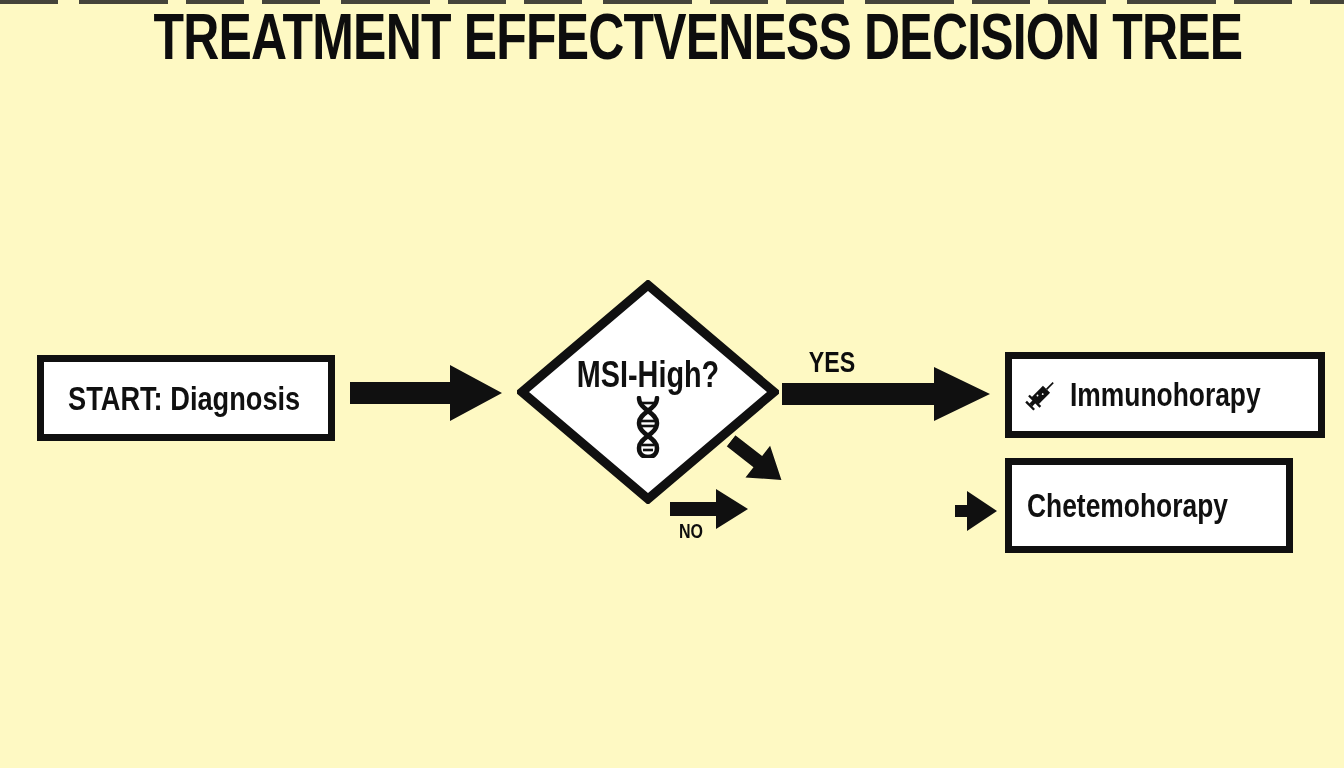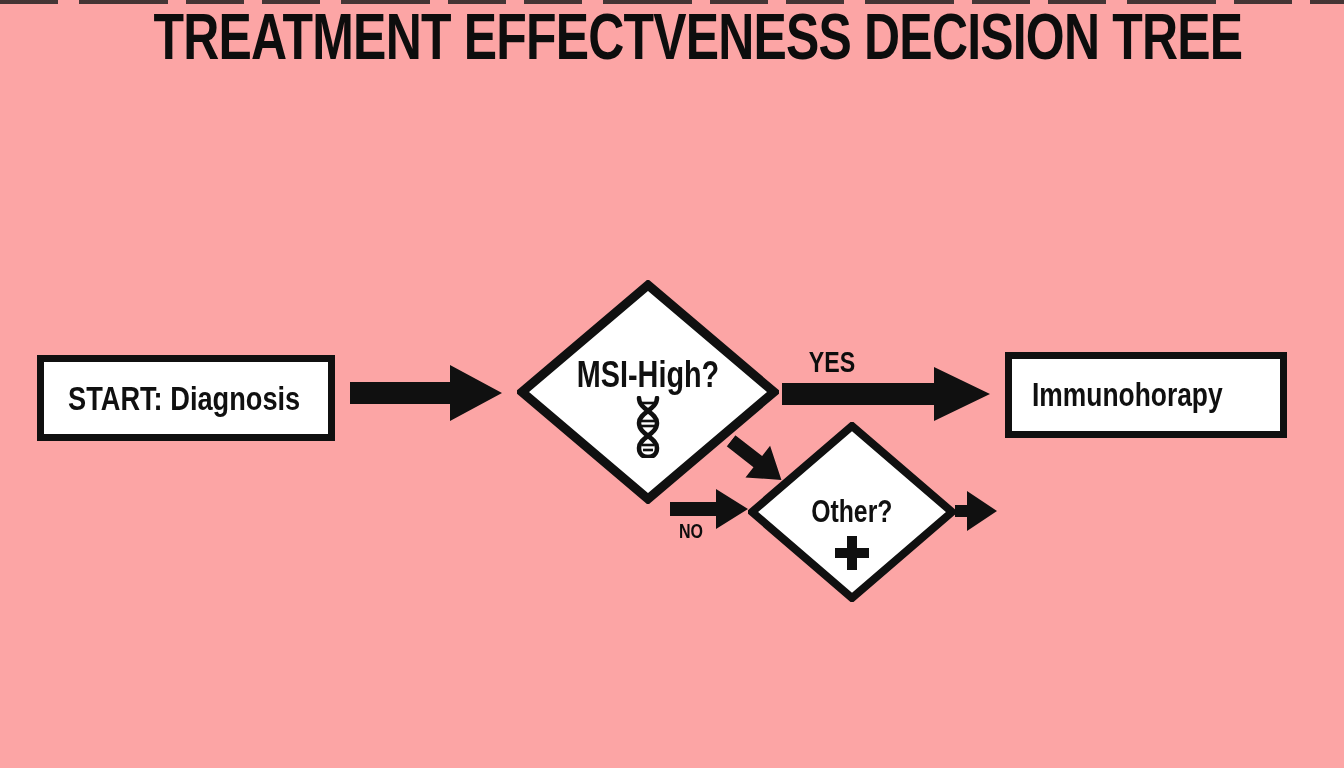--- a/index.html
+++ b/index.html
@@ -1,19 +1,19 @@
 <!DOCTYPE html>
 <html><head>
 <meta charset="utf-8">
 <style>
   * { margin:0; padding:0; box-sizing:border-box; }
   html,body { background:#e9e9e9; }
   #canvas {
     position:relative; width:1344px; height:768px;
-    background:#fca5a5; overflow:hidden;
+    background:#fef9c3; overflow:hidden;
     font-family:"Liberation Sans", sans-serif; color:#101010;
   }
   
   #top-noise {
     position:absolute; left:0; top:0; width:100%; height:4px; opacity:.82;
     background:repeating-linear-gradient(90deg,
       #1c1c1c 0 58px, transparent 58px 79px,
       #1c1c1c 79px 168px, transparent 168px 186px,
       #1c1c1c 186px 244px, transparent 244px 262px);
   }
@@ -24,21 +24,21 @@
     position:absolute; left:0; top:76; width:1330px; text-align:center;
     font-size:64px; font-weight:700; letter-spacing:-1px; color:#0d0d0d;
   }
   #title-wrap .cond-center { transform:scaleX(0.78); }
 
   .node-box {
     position:absolute; background:#ffffff; border:7px solid #101010;
     display:flex; align-items:center;
   }
   #start-box   { left:37px;  top:355px; width:298px; height:86px; gap:12px; padding:4px 12px; }
-  #immuno-box  { left:1005px; top:352px; width:282px; height:86px; gap:10px; padding:0 10px; }
+  #immuno-box  { left:1005px; top:352px; width:320px; height:86px; gap:10px; padding:0 10px; }
   #chemo-box   { left:1005px; top:458px; width:288px; height:95px; padding:0 15px; justify-content:space-between; }
   .box-label { font-size:33px; font-weight:700; color:#101010; }
   #start-box .box-label { font-size:34px; }
 
   .arrow { position:absolute; }
   #arrow-start  { left:350px; top:363px; }
   #arrow-yes    { left:782px; top:366px; }
   #arrow-diag   { left:724px; top:440px; transform:rotate(38deg); }
   #arrow-no     { left:670px; top:488px; }
   #arrow-chemo  { left:955px; top:489px; }
@@ -128,30 +128,27 @@
   <svg id="arrow-diag" class="arrow" width="66" height="42" viewBox="0 0 66 42">
     <polygon points="0,14 34,14 34,1 64,21 34,41 34,28 0,28" fill="#101010"></polygon>
   </svg>
   <svg id="arrow-no" class="arrow" width="80" height="42" viewBox="0 0 80 42">
     <polygon points="0,14 46,14 46,1 78,21 46,41 46,28 0,28" fill="#101010"></polygon>
   </svg>
   <div id="no-label" class="edge-label">
     <span class="cond-center">NO</span>
   </div>
 
-  <div id="other-diamond" class="diamond-wrap">
-    <svg class="diamond-svg" width="208" height="180" viewBox="0 0 208 180">
-      <polygon points="104,4 204,90 104,176 4,90" fill="#ffffff" stroke="#101010" stroke-width="8"></polygon>
-    </svg>
-    <div id="other-label" class="diamond-label">
-      <span class="cond-center">Other?</span>
-    </div>
-    <div id="plus-wrap">
-      <div class="plus"></div>
-    </div>
-  </div>
 
   <svg id="arrow-chemo" class="arrow" width="44" height="44" viewBox="0 0 44 44">
     <polygon points="0,16 12,16 12,2 42,22 12,42 12,28 0,28" fill="#101010"></polygon>
   </svg>
 
+  <div id="chemo-box" class="node-box">
+    <span class="box-label cond">Chetemohorapy</span>
+    <svg width="46" height="72" viewBox="0 0 46 72">
+      <rect x="4" y="0" width="38" height="9" rx="2" fill="#101010"></rect>
+      <rect x="7" y="13" width="32" height="58" rx="6" fill="#101010"></rect>
+      <rect x="11" y="31" width="24" height="15" fill="#ffffff"></rect>
+    </svg>
+  </div>
 
 </div>
 
 </body></html>

